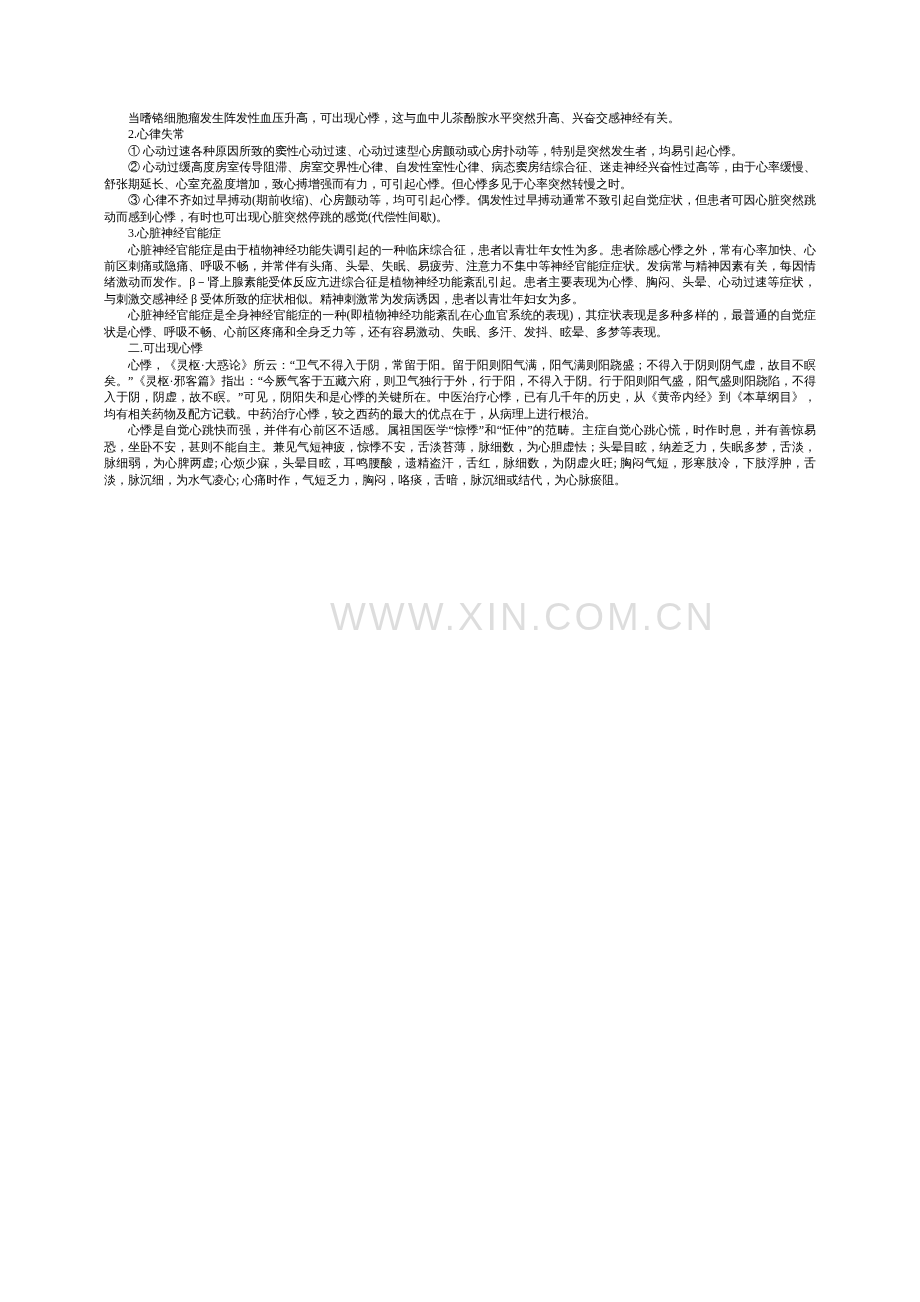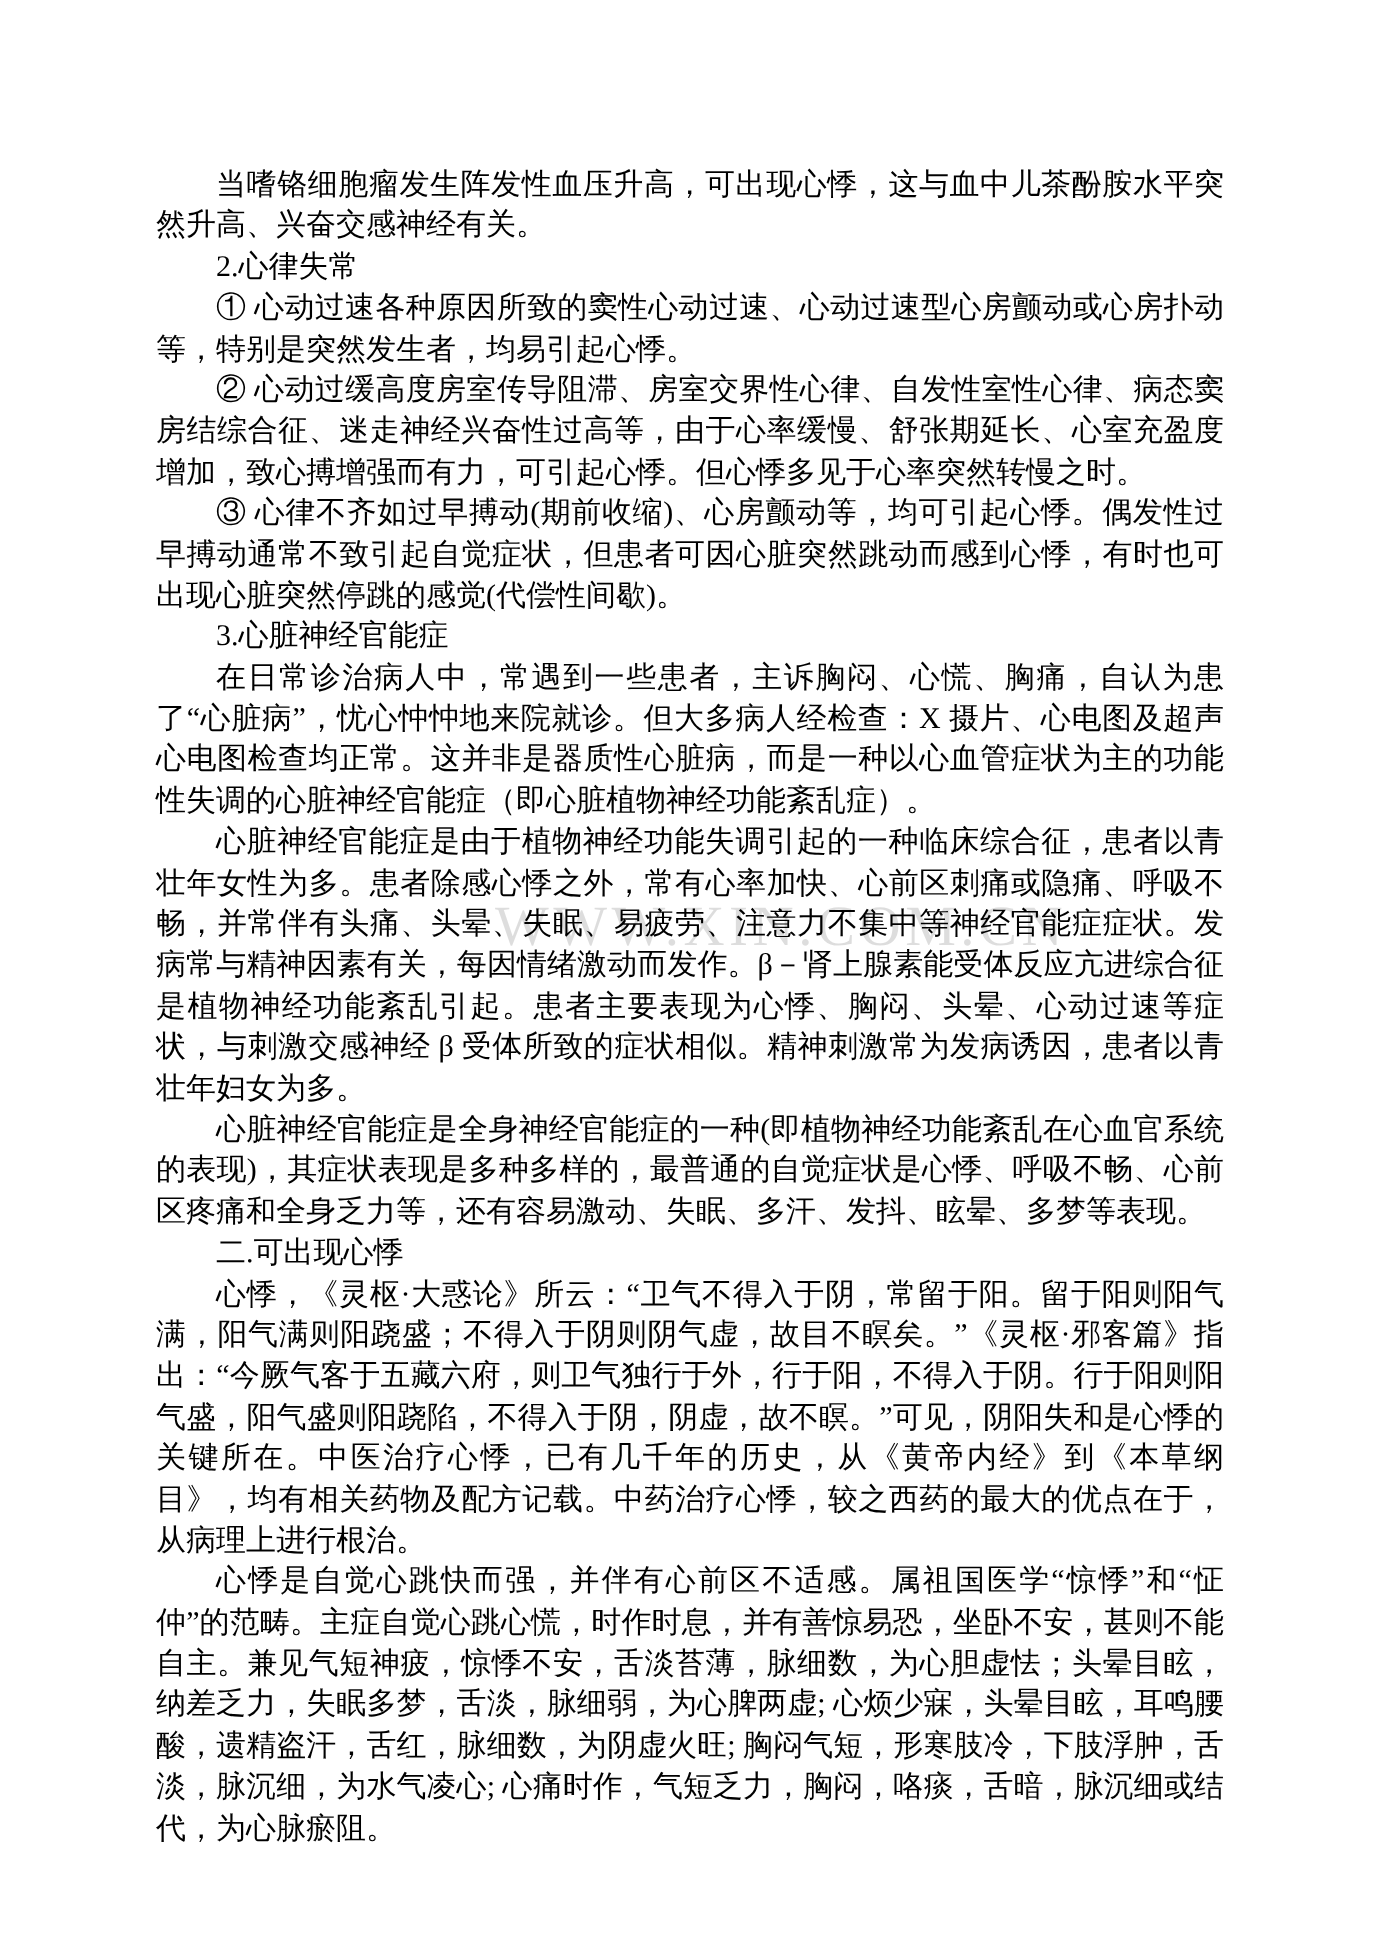--- a/index.html
+++ b/index.html
@@ -16,55 +16,54 @@
   }
   .page {
     position: absolute;
     top: 0;
     left: 0;
     width: 920px;
     height: 1302px;
     box-sizing: border-box;
     padding: 110px 104px 0 104px;
     color: #000000;
-    font-size: 20px;
+    font-size: 12px;
     line-height: 1.37;
     text-align: justify;
   }
   .page p {
     margin: 0;
     padding: 0;
     text-indent: 2em;
     word-break: break-all;
   }
   .watermark {
     position: absolute;
     top: 596px;
     left: 330px;
-    font-family: Liberation Serif, serif;
+    font-family: Liberation Sans, sans-serif;
     font-size: 38px;
     letter-spacing: 3px;
     color: #000000;
     opacity: 0.13;
     white-space: nowrap;
     pointer-events: none;
     user-select: none;
   }
 </style>
 </head>
 <body>
 
 <div class="page">
   <p>当嗜铬细胞瘤发生阵发性血压升高，可出现心悸，这与血中儿茶酚胺水平突然升高、兴奋交感神经有关。</p>
   <p>2.心律失常</p>
   <p>① 心动过速各种原因所致的窦性心动过速、心动过速型心房颤动或心房扑动等，特别是突然发生者，均易引起心悸。</p>
   <p>② 心动过缓高度房室传导阻滞、房室交界性心律、自发性室性心律、病态窦房结综合征、迷走神经兴奋性过高等，由于心率缓慢、舒张期延长、心室充盈度增加，致心搏增强而有力，可引起心悸。但心悸多见于心率突然转慢之时。</p>
   <p>③ 心律不齐如过早搏动(期前收缩)、心房颤动等，均可引起心悸。偶发性过早搏动通常不致引起自觉症状，但患者可因心脏突然跳动而感到心悸，有时也可出现心脏突然停跳的感觉(代偿性间歇)。</p>
   <p>3.心脏神经官能症</p>
-  <p>在日常诊治病人中，常遇到一些患者，主诉胸闷、心慌、胸痛，自认为患了“心脏病”，忧心忡忡地来院就诊。但大多病人经检查：X 摄片、心电图及超声心电图检查均正常。这并非是器质性心脏病，而是一种以心血管症状为主的功能性失调的心脏神经官能症（即心脏植物神经功能紊乱症）。</p>
   <p>心脏神经官能症是由于植物神经功能失调引起的一种临床综合征，患者以青壮年女性为多。患者除感心悸之外，常有心率加快、心前区刺痛或隐痛、呼吸不畅，并常伴有头痛、头晕、失眠、易疲劳、注意力不集中等神经官能症症状。发病常与精神因素有关，每因情绪激动而发作。β－肾上腺素能受体反应亢进综合征是植物神经功能紊乱引起。患者主要表现为心悸、胸闷、头晕、心动过速等症状，与刺激交感神经 β 受体所致的症状相似。精神刺激常为发病诱因，患者以青壮年妇女为多。</p>
   <p>心脏神经官能症是全身神经官能症的一种(即植物神经功能紊乱在心血官系统的表现)，其症状表现是多种多样的，最普通的自觉症状是心悸、呼吸不畅、心前区疼痛和全身乏力等，还有容易激动、失眠、多汗、发抖、眩晕、多梦等表现。</p>
   <p>二.可出现心悸</p>
   <p>心悸，《灵枢·大惑论》所云：“卫气不得入于阴，常留于阳。留于阳则阳气满，阳气满则阳跷盛；不得入于阴则阴气虚，故目不瞑矣。”《灵枢·邪客篇》指出：“今厥气客于五藏六府，则卫气独行于外，行于阳，不得入于阴。行于阳则阳气盛，阳气盛则阳跷陷，不得入于阴，阴虚，故不瞑。”可见，阴阳失和是心悸的关键所在。中医治疗心悸，已有几千年的历史，从《黄帝内经》到《本草纲目》，均有相关药物及配方记载。中药治疗心悸，较之西药的最大的优点在于，从病理上进行根治。</p>
   <p>心悸是自觉心跳快而强，并伴有心前区不适感。属祖国医学“惊悸”和“怔仲”的范畴。主症自觉心跳心慌，时作时息，并有善惊易恐，坐卧不安，甚则不能自主。兼见气短神疲，惊悸不安，舌淡苔薄，脉细数，为心胆虚怯；头晕目眩，纳差乏力，失眠多梦，舌淡，脉细弱，为心脾两虚; 心烦少寐，头晕目眩，耳鸣腰酸，遗精盗汗，舌红，脉细数，为阴虚火旺; 胸闷气短，形寒肢冷，下肢浮肿，舌淡，脉沉细，为水气凌心; 心痛时作，气短乏力，胸闷，咯痰，舌暗，脉沉细或结代，为心脉瘀阻。</p>
 </div>
 
 <div class="watermark">WWW.XIN.COM.CN</div>
 
 </body></html>

